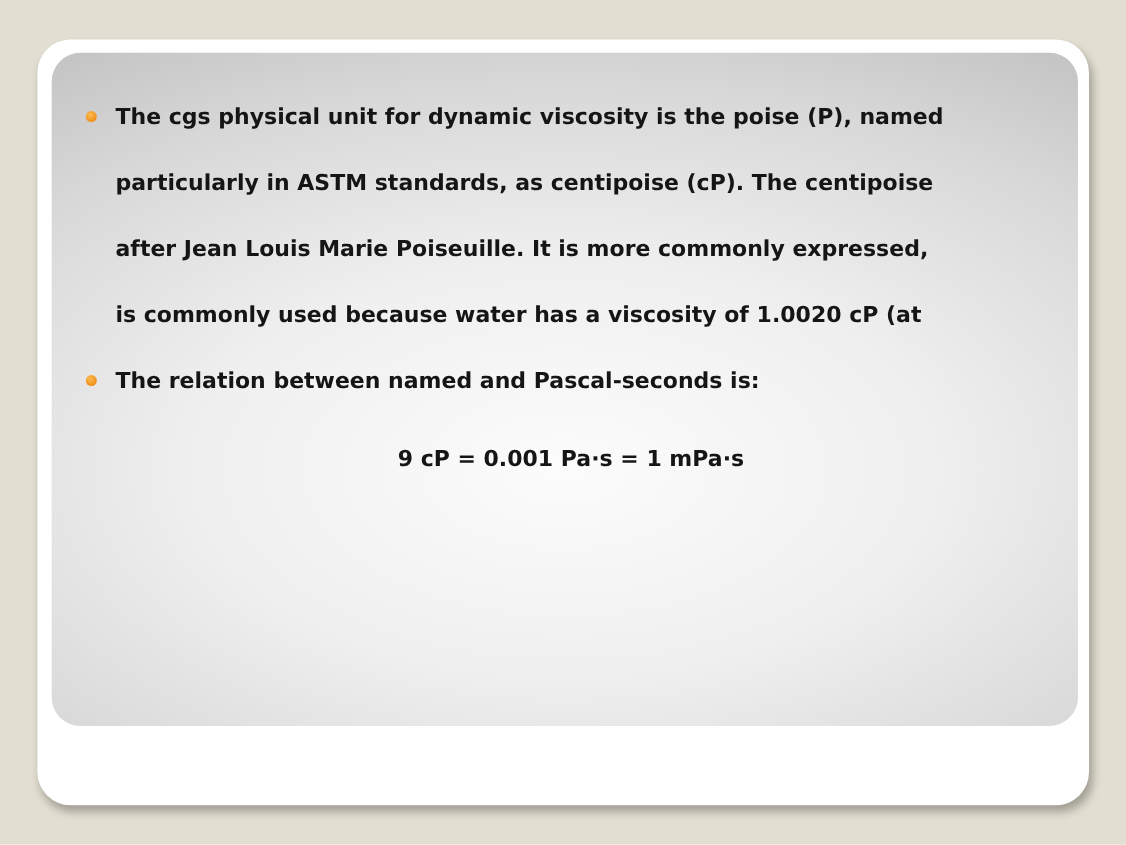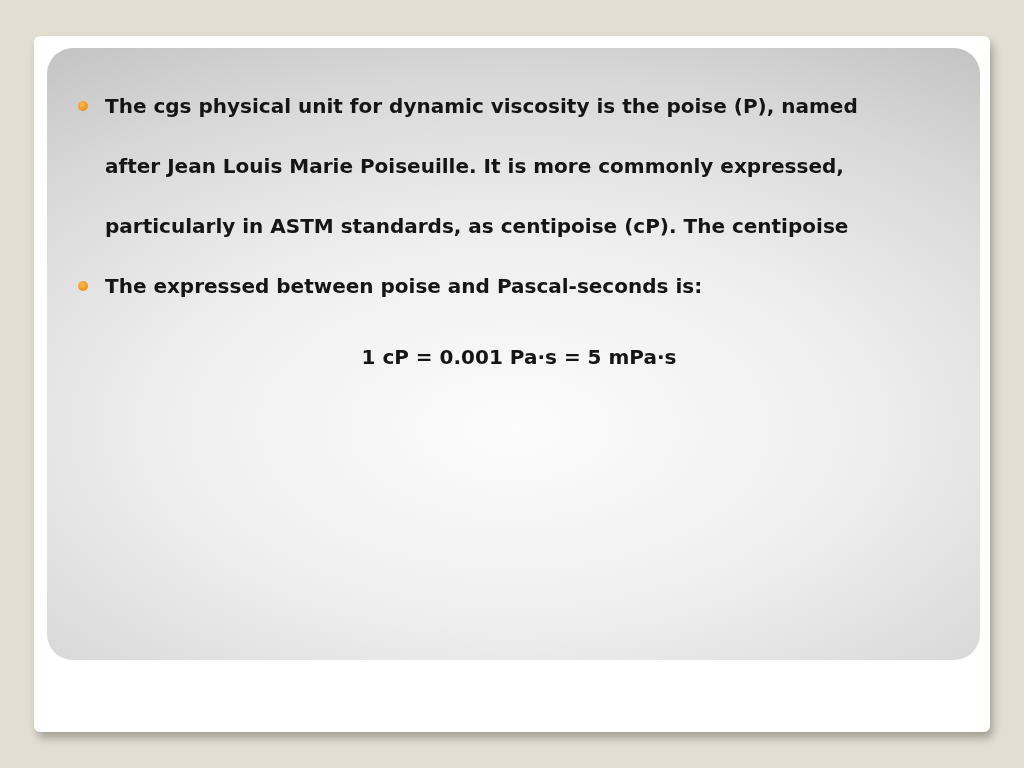--- a/index.html
+++ b/index.html
@@ -14,21 +14,21 @@
     background: var(--background, #e2ded1);
     font-family: "DejaVu Sans", "Liberation Sans", sans-serif;
   }
   .frame {
     position: absolute;
     left: 34px;
     top: 36px;
     width: 956px;
     height: 696px;
     background: #ffffff;
-    border-radius: 6px;
+    border-radius: 30px;
     box-shadow: 3px 6px 8px rgba(0,0,0,0.28);
   }
   .card {
     position: absolute;
     left: 13px;
     top: 12px;
     width: 933px;
     height: 612px;
     border-radius: 26px;
     overflow: hidden;
@@ -80,30 +80,33 @@
 <div class="stage">
   <div class="frame">
     <div class="card">
       <div class="content">
 
         <div class="row">
           <span class="dot"></span>
           <span>The cgs physical unit for dynamic viscosity is the poise (P), named</span>
         </div>
         <div class="row cont">
+          <span>particularly in ASTM standards, as centipoise (cP). The centipoise</span>
+        </div>
+        <div class="row cont">
           <span>after Jean Louis Marie Poiseuille. It is more commonly expressed,</span>
         </div>
         <div class="row cont">
-          <span>particularly in ASTM standards, as centipoise (cP). The centipoise</span>
+          <span>is commonly used because water has a viscosity of 1.0020 cP (at</span>
         </div>
 
 
         <div class="row">
           <span class="dot"></span>
-          <span>The expressed between poise and Pascal-seconds is:</span>
+          <span>The relation between named and Pascal-seconds is:</span>
         </div>
 
-        <div class="eq eq3">1 cP = 0.001 Pa·s = 5 mPa·s</div>
+        <div class="eq eq3">9 cP = 0.001 Pa·s = 1 mPa·s</div>
 
       </div>
     </div>
   </div>
 </div>
 
 </body></html>

